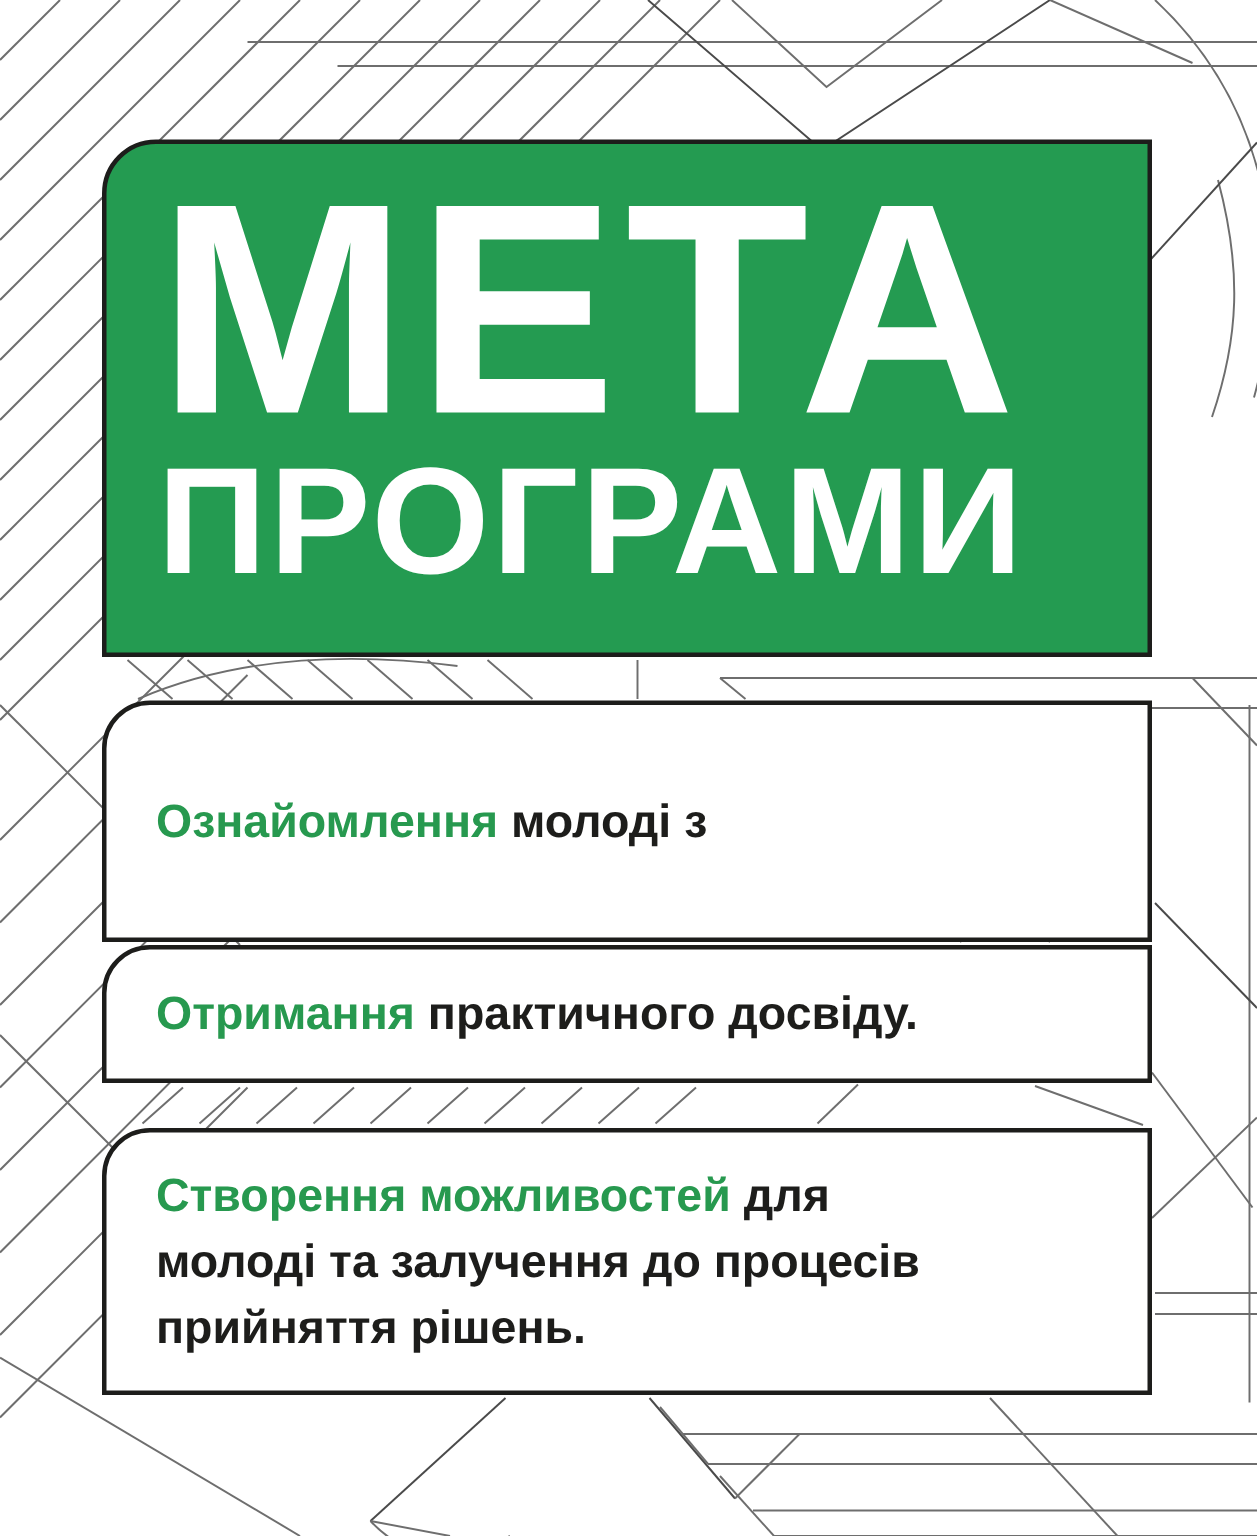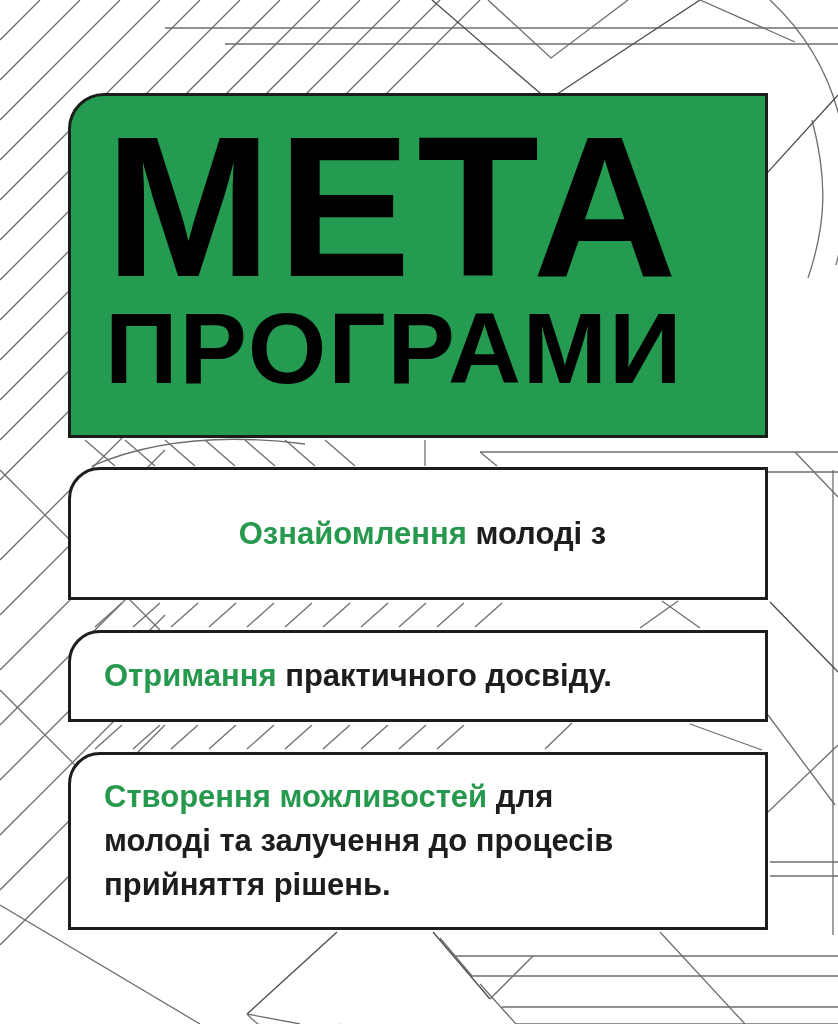--- a/index.html
+++ b/index.html
@@ -8,34 +8,34 @@
     background:#ffffff;overflow:hidden;
     font-family:"Liberation Sans","DejaVu Sans",sans-serif;
   }
   .bg{position:absolute;left:0;top:0;width:838px;height:1024px;}
   .bg line,.bg path,.bg polyline{stroke:#6e6e6e;stroke-width:1.3;fill:none;}
   .bg .dk{stroke:#4a4a4a;}
 
   .green-box{
     position:absolute;left:68px;top:93px;width:700px;height:345px;
     box-sizing:border-box;background:#249B51;border:3px solid #1d1d1b;
-    border-top-left-radius:36px;color:#000000;
+    border-top-left-radius:36px;color:#ffffff;
     padding:20px 0 12px 34px;overflow:hidden;
   }
   .title-1{font-size:200px;line-height:182px;font-weight:bold;letter-spacing:6px;}
   .title-2{font-size:101px;line-height:100px;font-weight:bold;letter-spacing:2px;}
 
   .card{
     position:absolute;left:68px;width:700px;box-sizing:border-box;
     background:#ffffff;border:3px solid #1d1d1b;border-top-left-radius:32px;
     display:flex;align-items:center;
     padding-left:33px;padding-right:24px;
     font-size:31px;line-height:44px;font-weight:bold;color:#1d1d1b;
   }
-  .card-1{top:467px;height:133px;justify-content:center;}
+  .card-1{top:467px;height:161px;}
   .card-2{top:630px;height:92px;}
   .card-3{top:752px;height:178px;}
   .hl{color:#27994F;}
 </style>
 </head>
 <body>
 
 <div class="canvas">
 
   <svg class="bg" viewBox="0 0 838 1024" aria-hidden="true">

